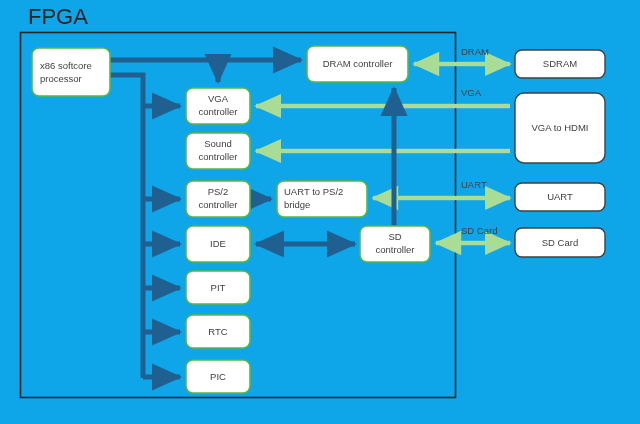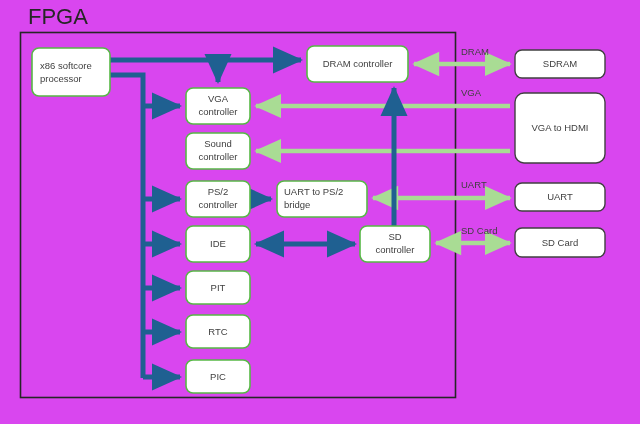--- a/index.html
+++ b/index.html
@@ -4,21 +4,21 @@
 <style>
   html, body {
     margin: 0;
     padding: 0;
     background: #ffffff;
   }
   #root {
     position: relative;
     width: 640px;
     height: 424px;
-    background: #d946ef;
+    background: #0ea5e9;
     font-family: "Liberation Sans", sans-serif;
     overflow: hidden;
   }
   #diagram-svg {
     position: absolute;
     left: 0; top: 0;
     width: 640px;
     height: 424px;
   }
   .node-label {

